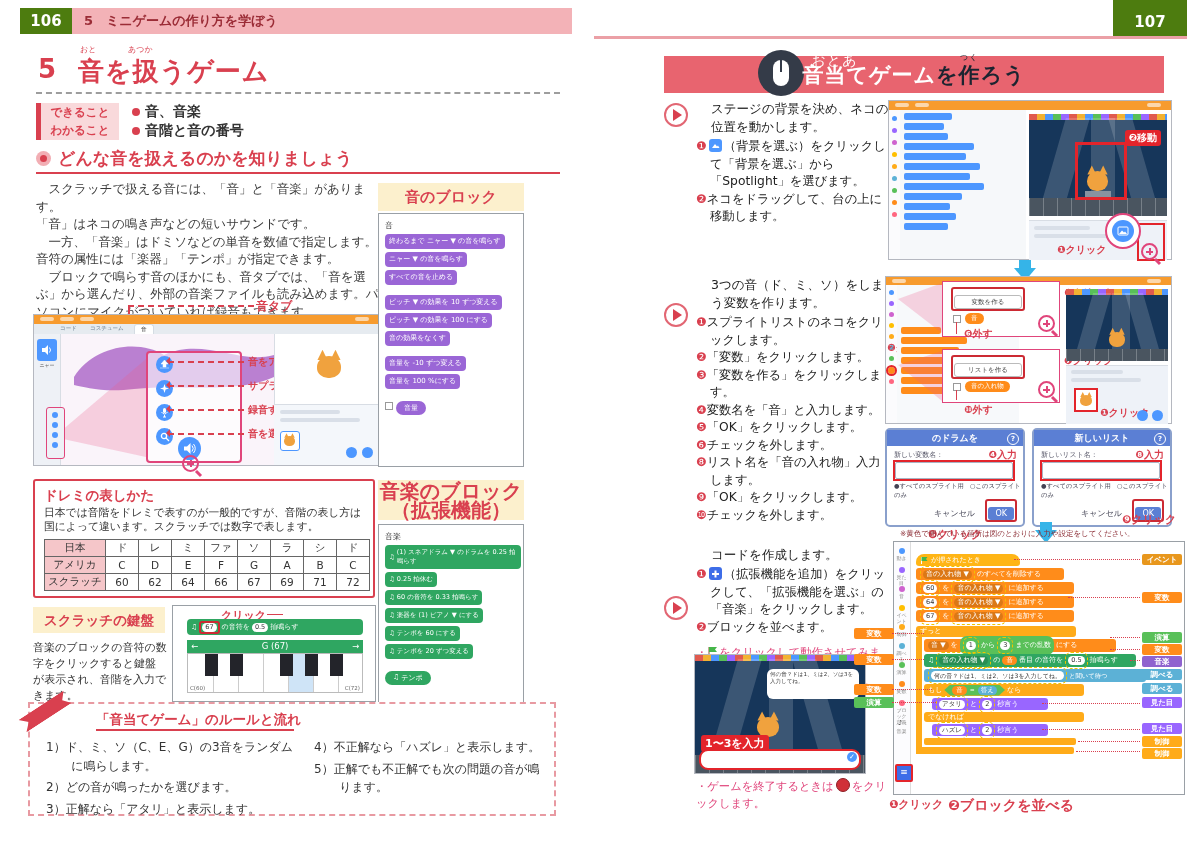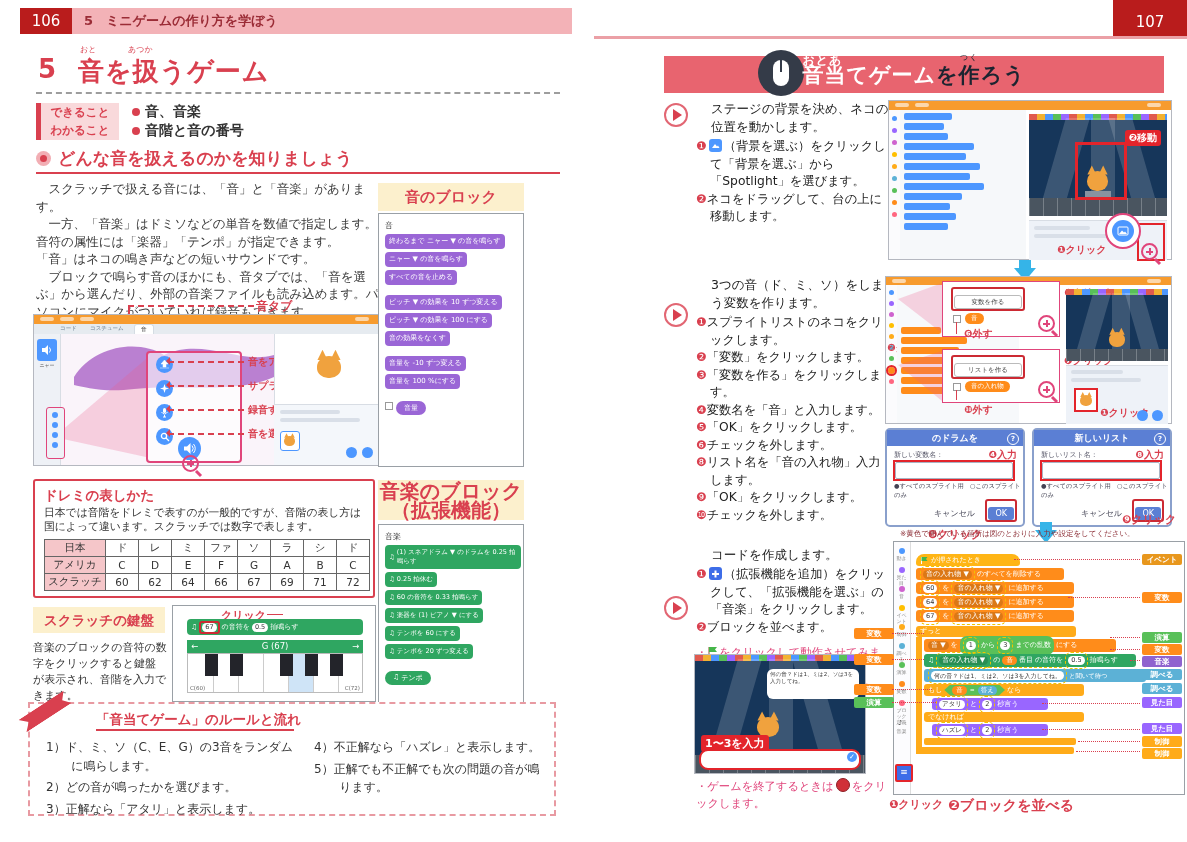--- a/index.html
+++ b/index.html
@@ -2,21 +2,21 @@
 <html><head>
 <meta charset="utf-8">
 <style>
   html,body{margin:0;padding:0;background:#fff}
   .page{position:relative;width:1187px;height:842px;background:#fff;overflow:hidden;
         font-family:"DejaVu Sans","Liberation Sans",sans-serif;color:#333}
   .ab{position:absolute}
   .red{color:#d9404f}
   .b{font-weight:bold}
   
-  .pgnum{background:#b91c1c;color:#fff;font-weight:normal;font-size:15px;display:flex;align-items:center;justify-content:center}
+  .pgnum{background:#4d7c0f;color:#fff;font-weight:bold;font-size:15px;display:flex;align-items:center;justify-content:center}
   .chapstrip{background:#f3b2b7;color:#9b2c36;font-weight:bold;font-size:13px;display:flex;align-items:center;padding-left:12px}
   
   .goalbox{background:#f9d9db;color:#d9404f;font-weight:bold;font-size:11.5px;line-height:18px;text-align:center}
   .goalbar{background:#d9404f}
   .bullet{display:inline-block;width:8px;height:8px;border-radius:50%;background:#d9404f;margin-right:5px;vertical-align:middle}
   
   .target{width:15px;height:15px;border-radius:50%;background:#f2aeb4;display:flex;align-items:center;justify-content:center}
   .target i{width:7px;height:7px;border-radius:50%;background:#d9404f}
   .para{margin:0;font-size:12.5px;line-height:17.5px;color:#3a3a3a;width:346px}
   .ind{text-indent:1em}
@@ -129,22 +129,22 @@
   </div>
 
   <div class="ab target" style="left:36px;top:151px">
       <i></i>
     </div>
   <div class="ab red b" style="left:58px;top:147px;font-size:17px">どんな音を扱えるのかを知りましょう</div>
   <div class="ab" style="left:36px;top:172px;width:524px;height:2px;background:#d9404f"></div>
 
   <div class="ab" style="left:36px;top:180px">
     <p class="para ind">スクラッチで扱える音には、「音」と「音楽」があります。</p>
+    <p class="para">「音」はネコの鳴き声などの短いサウンドです。</p>
     <p class="para ind">一方、「音楽」はドミソなどの単音を数値で指定します。音符の属性には「楽器」「テンポ」が指定できます。</p>
-    <p class="para">「音」はネコの鳴き声などの短いサウンドです。</p>
     <p class="para ind">ブロックで鳴らす音のほかにも、音タブでは、「音を選ぶ」から選んだり、外部の音楽ファイルも読み込めます。パソコンにマイクがついていれば録音もできます。</p>
   </div>
 
   <div class="ab red b" style="left:256px;top:298px;font-size:12px">音タブ</div>
   <div class="ab" style="left:128px;top:305px;width:126px;border-top:2px dashed #d9404f"></div>
   <div class="ab" style="left:128px;top:305px;height:10px;border-left:2px dashed #d9404f"></div>
 
   <div class="ab shot" style="left:33px;top:314px;width:345px;height:150px">
     <div class="topbar">
         <i style="left:6px"></i>
@@ -375,21 +375,21 @@
       <p class="ruleitem">4）不正解なら「ハズレ」と表示します。</p>
       <p class="ruleitem">5）正解でも不正解でも次の問題の音が鳴ります。</p>
     </div>
   </div>
 
   <div class="ab banner" style="left:664px;top:56px;width:500px;height:37px">
     <div class="mouseic" style="left:94px;top:-6px">
         <i></i>
       </div>
     <span style="position:relative;color:#fff;font-weight:bold;font-size:21px;letter-spacing:1px">
-      <span class="ab" style="left:0;top:-9px;font-size:12px;font-weight:bold">おとあ</span>
+      <span class="ab" style="left:9px;top:-9px;font-size:14px;font-weight:normal">おとあ</span>
       <span>音当てゲーム</span>
     </span>
     <span style="position:relative;color:#1c2430;font-weight:bold;font-size:21px;letter-spacing:1px">
       <span class="ab" style="left:24px;top:-9px;font-size:8px;font-weight:normal">つく</span>
       <span>を作ろう</span>
     </span>
   </div>
 
   <div class="ab pic" style="left:664px;top:103px"></div>
   <div class="ab" style="left:696px;top:100px;width:194px">

